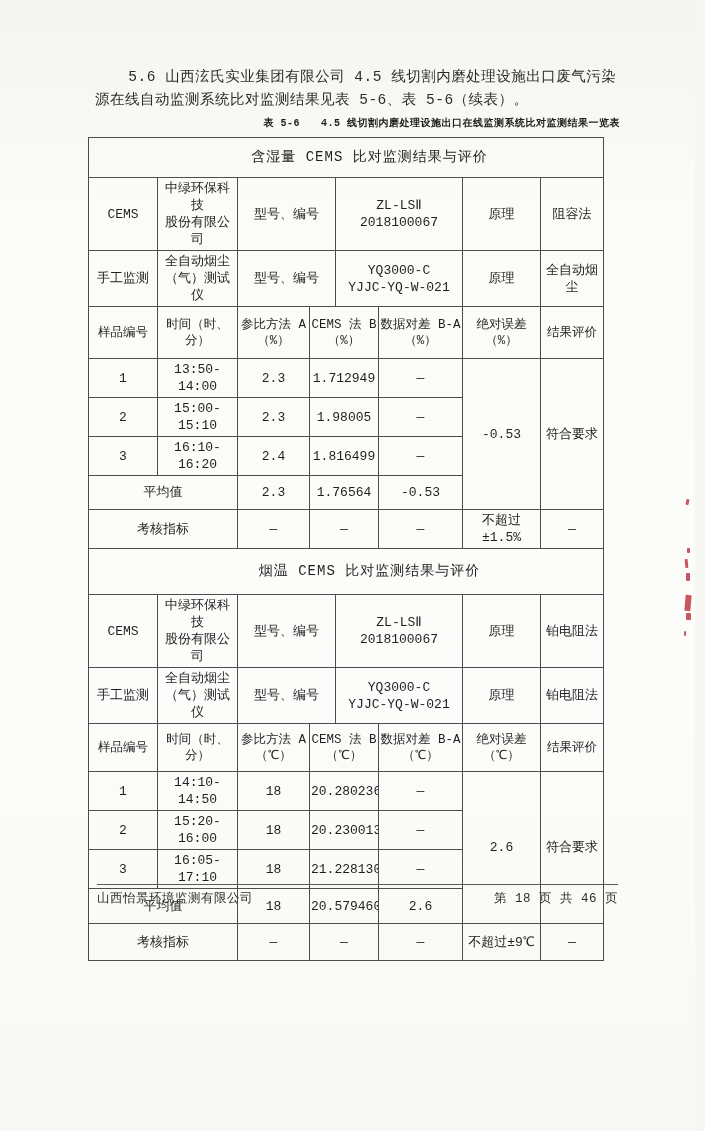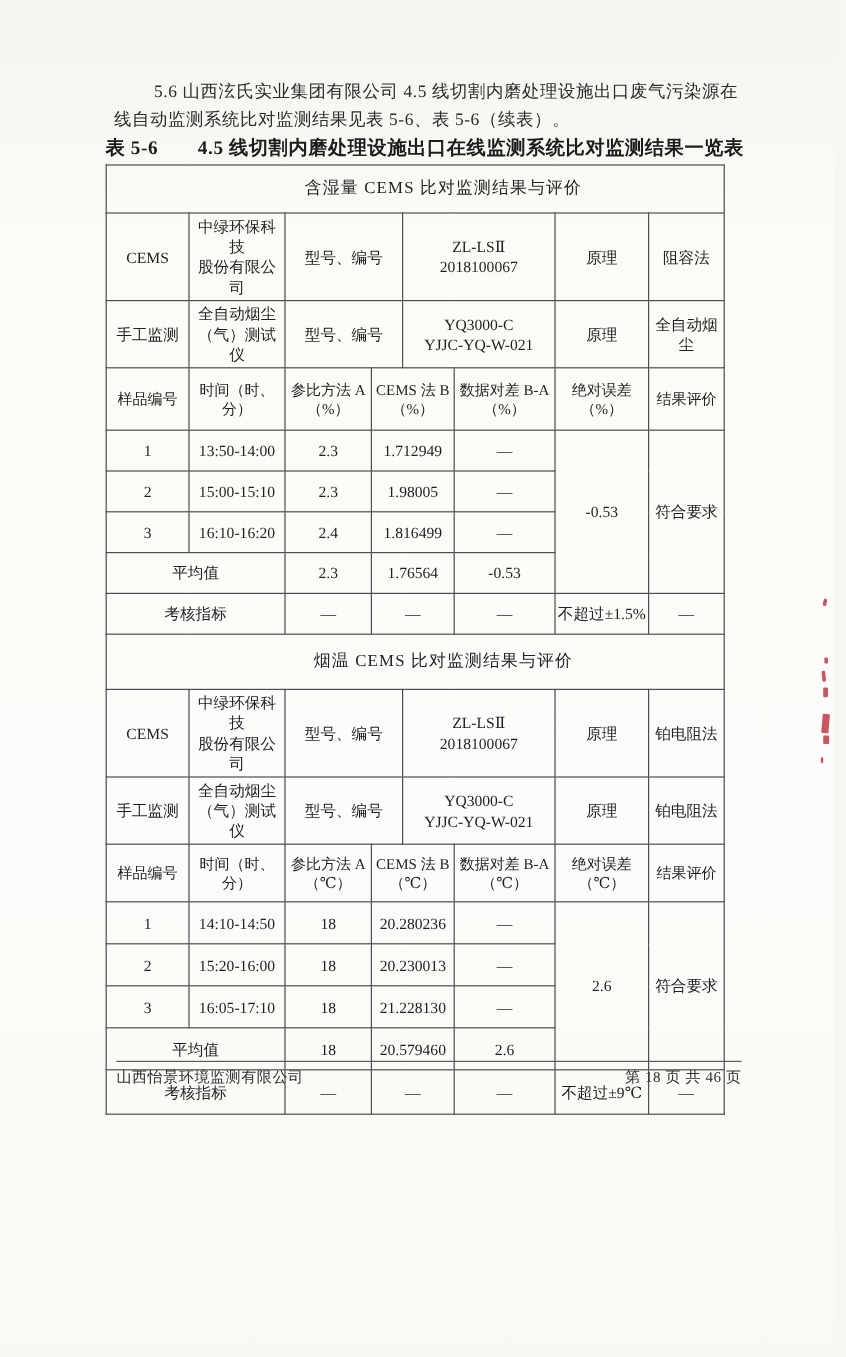--- a/index.html
+++ b/index.html
@@ -5,30 +5,31 @@
   html,body { margin:0; padding:0; }
   body {
     width:705px; height:1131px;
     font-family:"Liberation Serif","DejaVu Serif",serif;
     color:#242424;
     background:#f6f6f3;
   }
   .page {
     position:relative; width:695px; height:1131px; overflow:hidden;
     background:linear-gradient(180deg,#f4f4f1 0%, #fbfbf8 18%, #fcfcfa 60%, #f8f8f5 100%);
+    font-family:Liberation Mono, monospace;
   }
   .content { position:absolute; left:88px; top:66px; width:532px; }
   .intro {
     margin:0; padding:0 0 0 7px;
     font-size:14.5px; line-height:23px; text-indent:2.3em;
     color:#2b2b2b; letter-spacing:0.5px;
   }
   .caption {
-    margin-top:1px; text-align:left; font-weight:bold;
-    font-size:16px; line-height:22px; color:#1c1c1c; letter-spacing:0.5px;
+    margin-top:1px; text-align:right; font-weight:bold;
+    font-size:10px; line-height:22px; color:#1c1c1c; letter-spacing:0.5px;
   }
   table.cmp {
     margin-top:2px; border-collapse:collapse; table-layout:fixed;
     width:516px;
   }
   table.cmp td {
     border:1px solid #4d4d4d;
     text-align:center; vertical-align:middle;
     font-size:13px; line-height:17px; color:#1f1f1f;
     padding:2px 1px; overflow:hidden;

